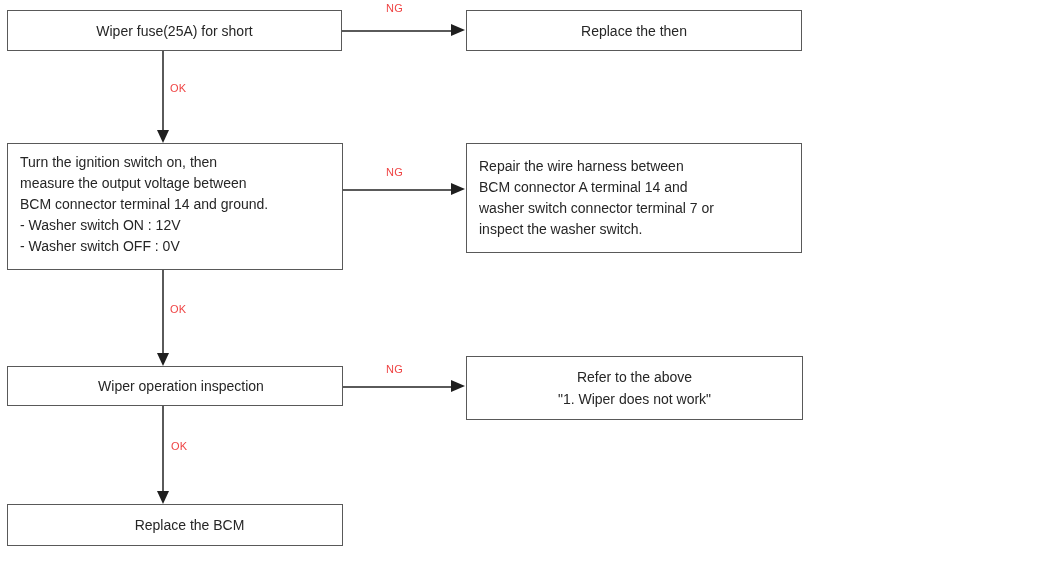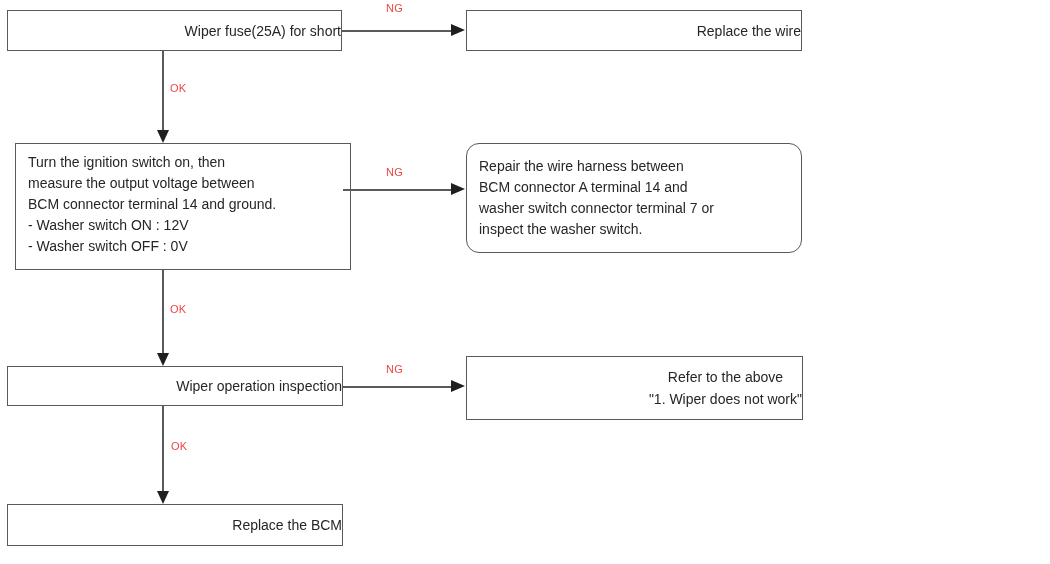--- a/index.html
+++ b/index.html
@@ -20,35 +20,35 @@
     position: absolute;
     border: 1.5px solid #595959;
     background: #ffffff;
     box-sizing: border-box;
     font-size: 14px;
     color: #262626;
   }
   .node.center {
     display: flex;
     align-items: center;
-    justify-content: flex-end;
+    justify-content: center;
     text-align: center;
   }
   .node .node-text {
     white-space: pre-line;
   }
   .node.multiline {
     padding: 8px 12px;
     line-height: 21px;
     text-align: left;
   }
   .node.centered-multiline {
     display: flex;
     align-items: center;
-    justify-content: flex-end;
+    justify-content: center;
     text-align: center;
     line-height: 22px;
   }
   .hline {
     position: absolute;
     height: 1.5px;
     background: #5a5a5a;
   }
   .vline {
     position: absolute;
@@ -82,40 +82,40 @@
 </head>
 <body>
 
 <div class="canvas">
 
   <div class="node center" style="left:7px; top:10px; width:335px; height:41px;">
     <span class="node-text">Wiper fuse(25A) for short</span>
   </div>
 
   <div class="node center" style="left:466px; top:10px; width:336px; height:41px;">
-    <span class="node-text">Replace the wire</span>
+    <span class="node-text">Replace the then</span>
   </div>
 
   <div class="edge-label" style="left:386px; top:2px;">NG</div>
   <div class="hline" style="left:342px; top:30px; width:110px;"></div>
   <div class="arrowhead-right" style="left:451px; top:24px;"></div>
 
   <div class="vline" style="left:162px; top:51px; height:79px;"></div>
   <div class="edge-label" style="left:170px; top:82px;">OK</div>
   <div class="arrowhead-down" style="left:157px; top:130px;"></div>
 
-  <div class="node multiline" style="left:7px; top:143px; width:336px; height:127px;margin-left:8px;">
+  <div class="node multiline" style="left:7px; top:143px; width:336px; height:127px;">
     <span class="node-text">Turn the ignition switch on, then
 measure the output voltage between
 BCM connector terminal 14 and ground.
 - Washer switch ON : 12V
 - Washer switch OFF : 0V</span>
   </div>
 
-  <div class="node multiline" style="left:466px; top:143px; width:336px; height:110px; padding-top:12px;border-radius:13px;">
+  <div class="node multiline" style="left:466px; top:143px; width:336px; height:110px; padding-top:12px;">
     <span class="node-text">Repair the wire harness between
 BCM connector A terminal 14 and
 washer switch connector terminal 7 or
 inspect the washer switch.</span>
   </div>
 
   <div class="edge-label" style="left:386px; top:166px;">NG</div>
   <div class="hline" style="left:343px; top:189px; width:109px;"></div>
   <div class="arrowhead-right" style="left:451px; top:183px;"></div>
 

